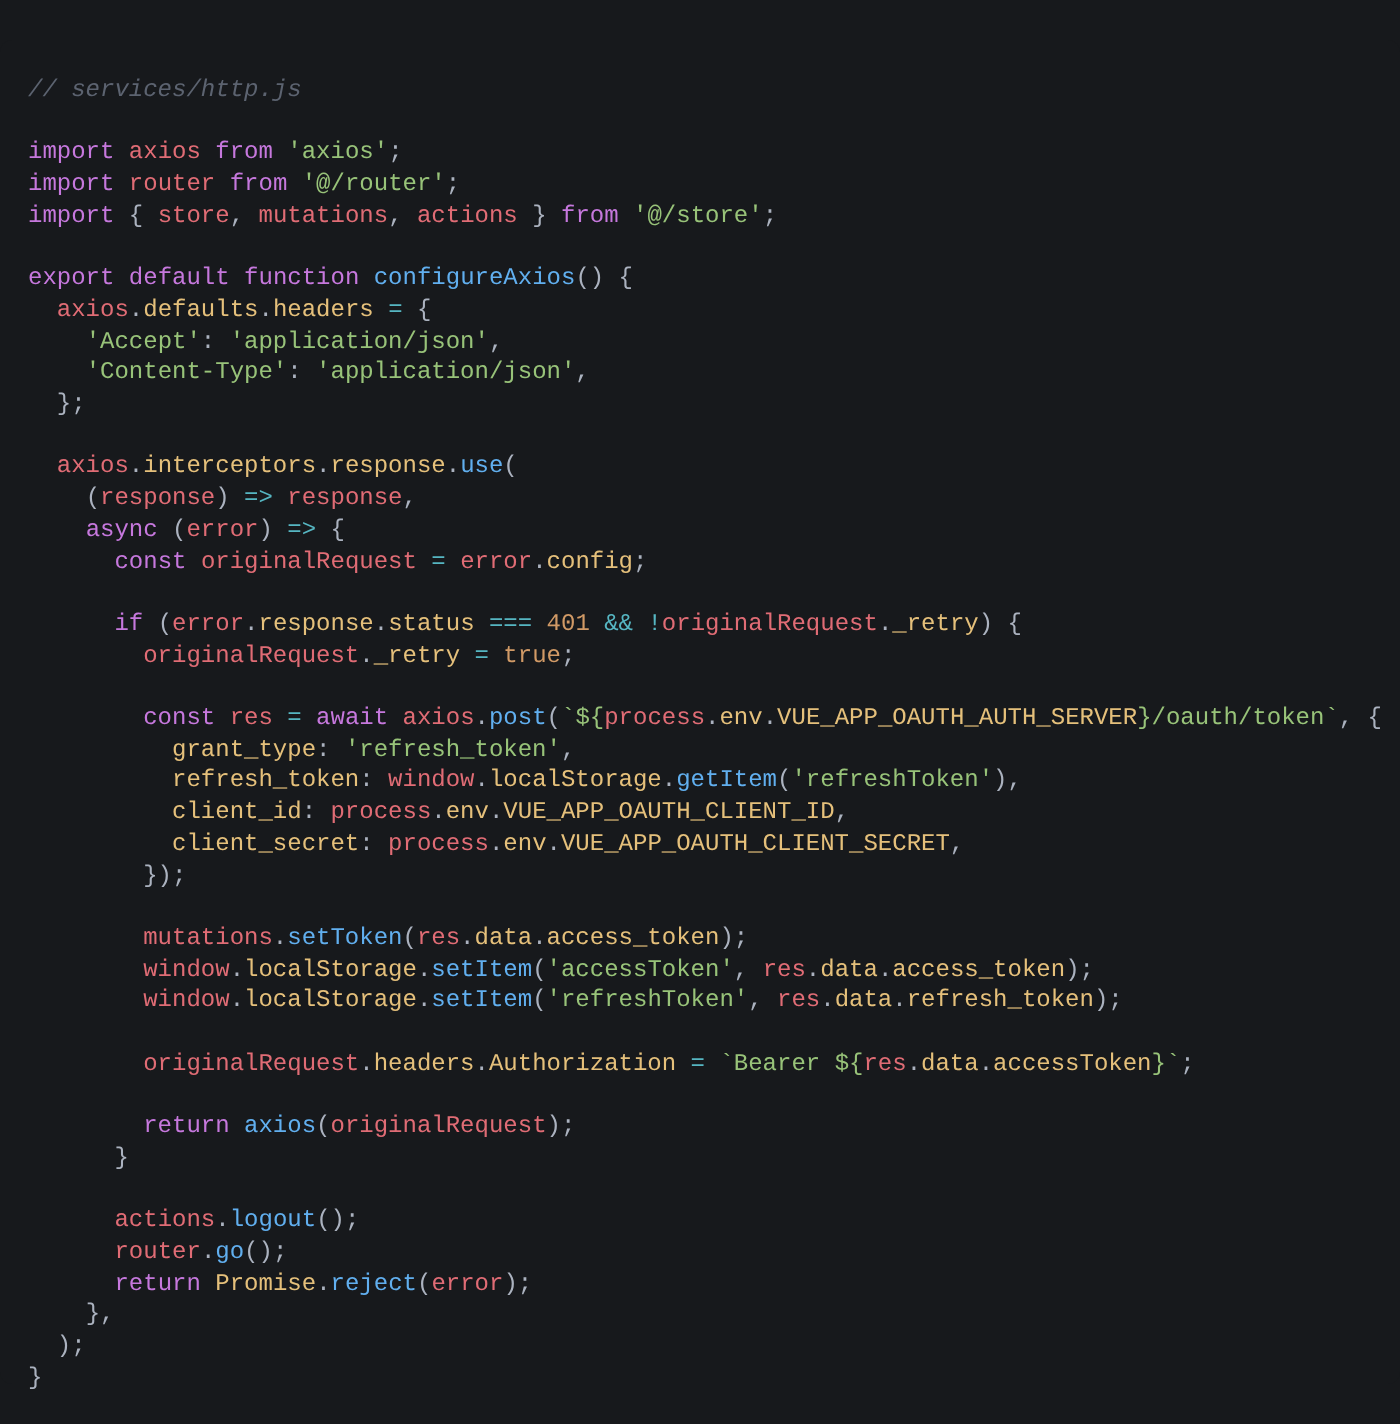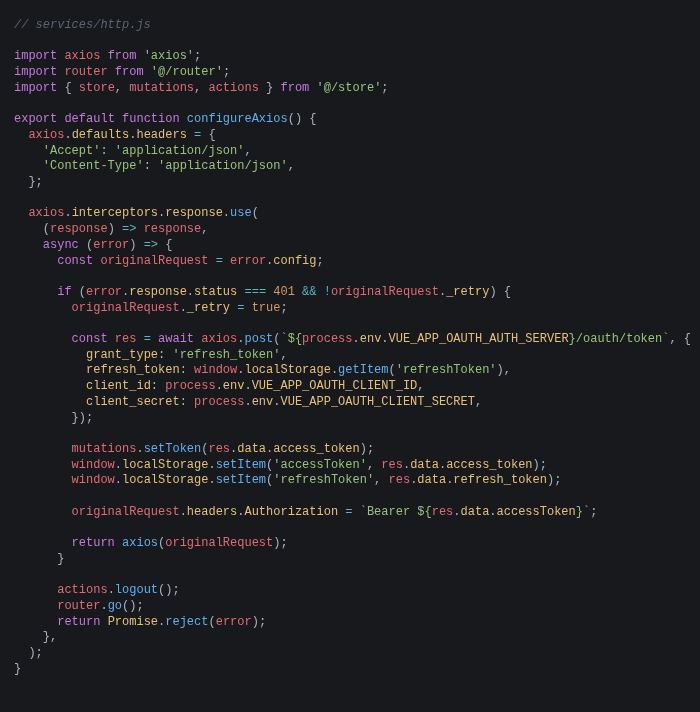--- a/index.html
+++ b/index.html
@@ -15,20 +15,21 @@
     width: 700px;
     height: 672px;
     background: #17191c;
     padding: 18px 14px;
     font-family: "SFMono-Regular", Consolas, "Liberation Mono", Menlo, monospace;
     font-size: 12px;
     line-height: 15.7px;
     white-space: pre;
     color: #abb2bf;
     border-radius: 6px;
+    margin-top: 20px;
   }
   .c-comment   { color: #5c6370; font-style: italic; }
   .c-keyword   { color: #c678dd; }
   .c-import    { color: #c678dd; }
   .c-ident     { color: #e06c75; }
   .c-func      { color: #61afef; }
   .c-string    { color: #98c379; }
   .c-number    { color: #d19a66; }
   .c-bool      { color: #d19a66; }
   .c-prop      { color: #e5c07b; }

